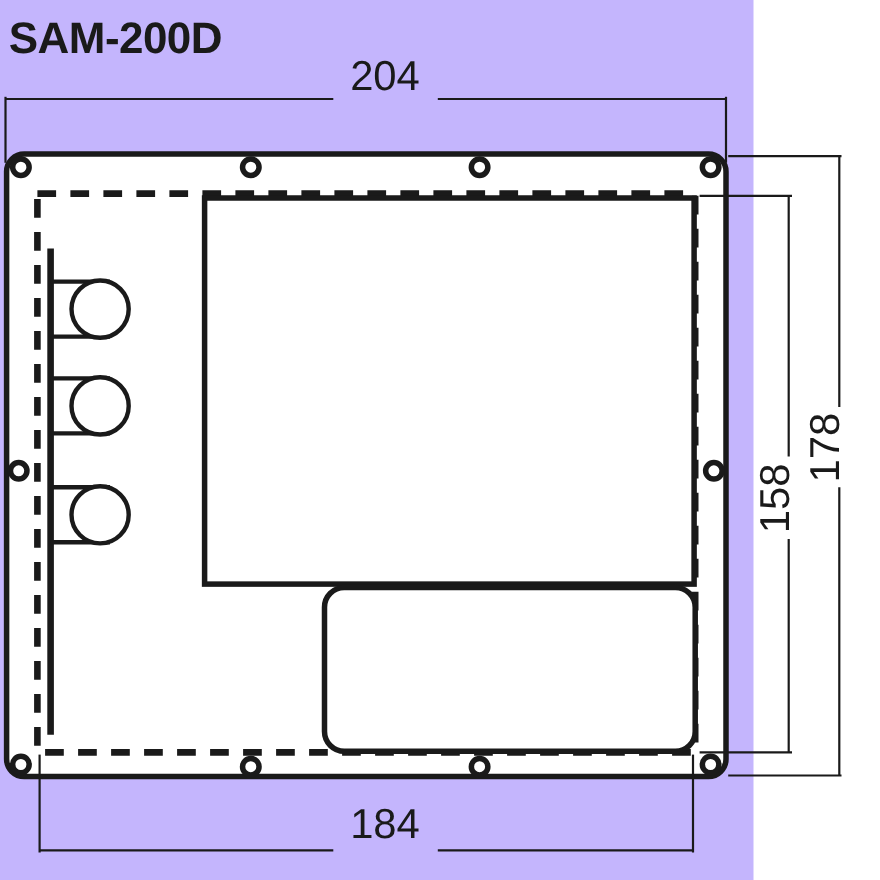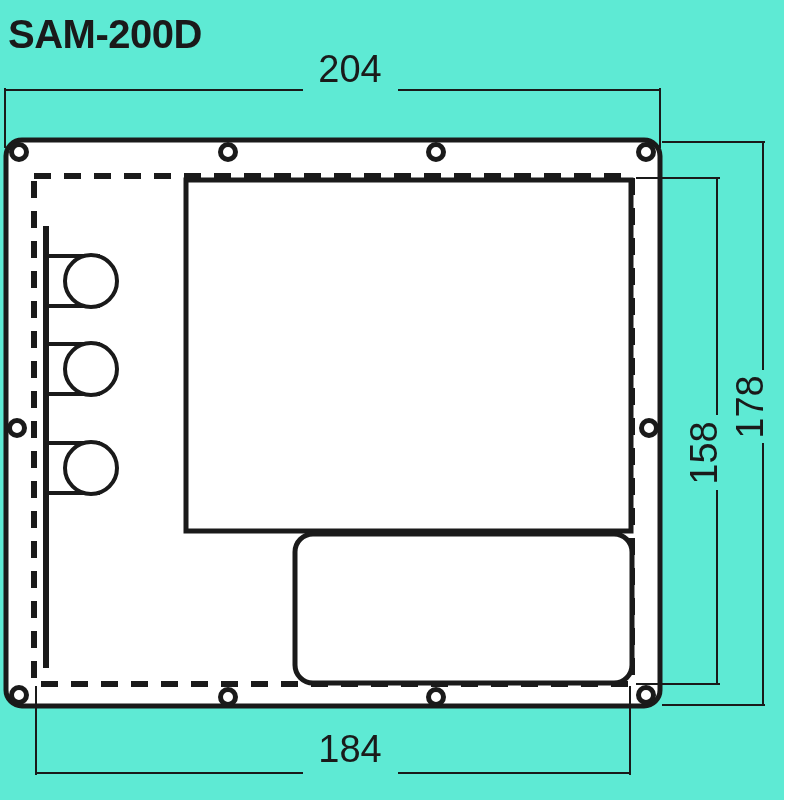--- a/index.html
+++ b/index.html
@@ -9,23 +9,23 @@
     background: #ffffff;
   }
   body {
     width: 800px;
     height: 800px;
     overflow: hidden;
     font-family: "Liberation Sans", sans-serif;
   }
   #stage {
     position: relative;
-    width: 784px;
+    width: 685px;
     height: 800px;
-    background: #5eead4;
+    background: #c4b5fd;
   }
   #drawing {
     position: absolute;
     left: 0;
     top: 0;
     width: 800px;
     height: 800px;
     display: block;
   }
   .title-text {

